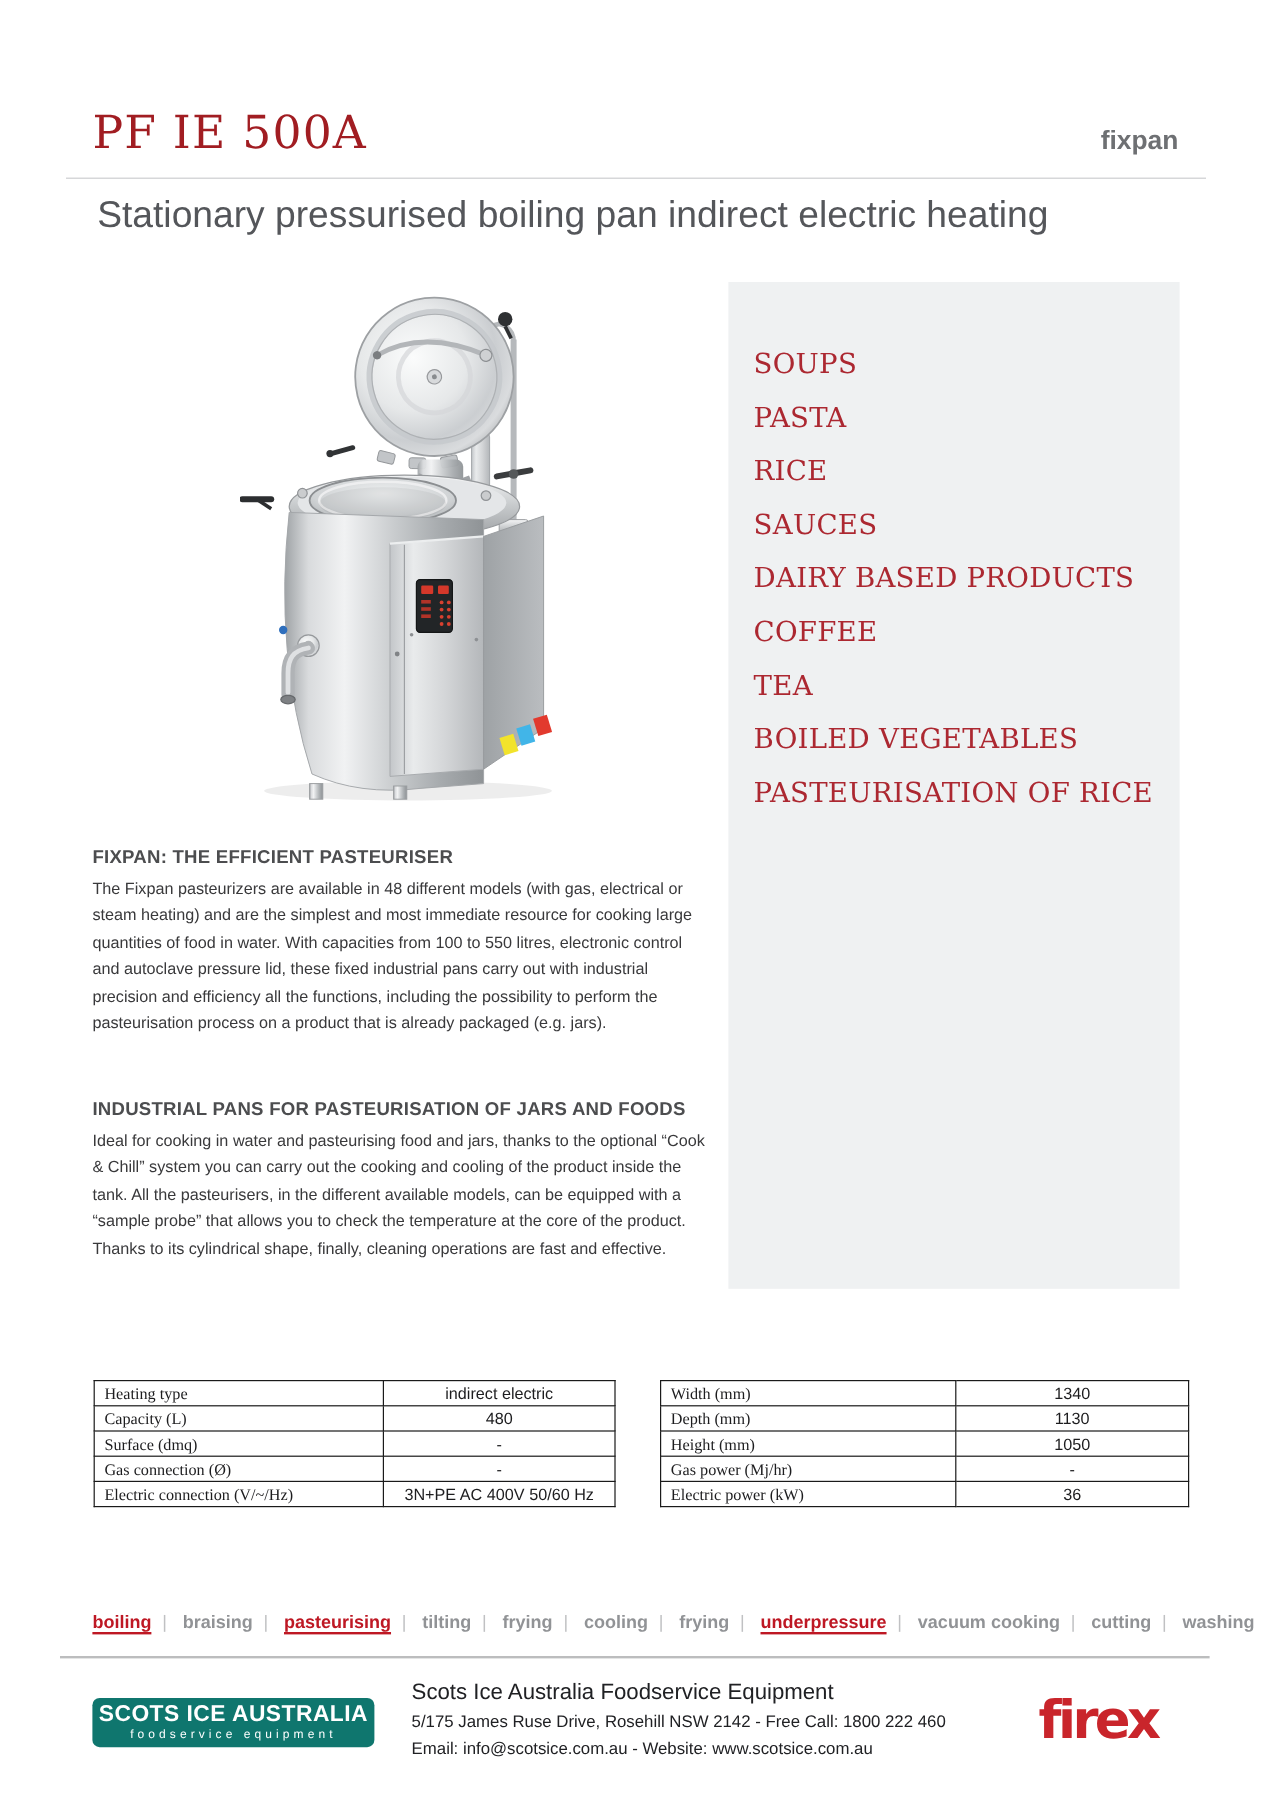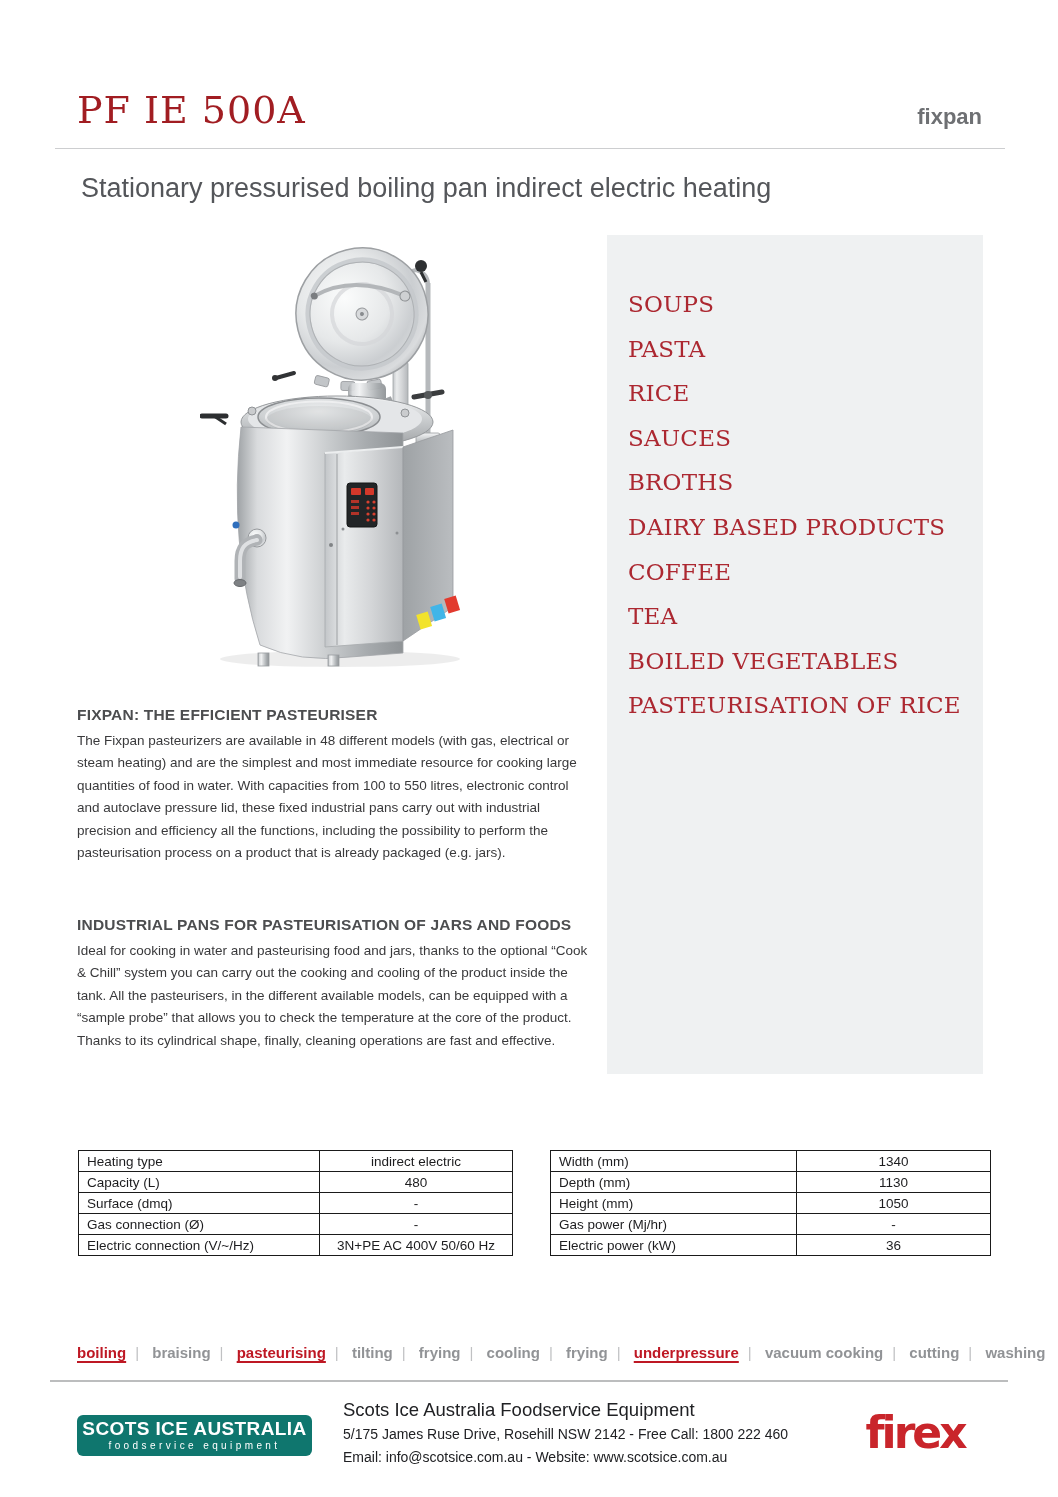--- a/index.html
+++ b/index.html
@@ -5,40 +5,40 @@
   html,body{margin:0;padding:0;background:#ffffff;}
   #page{position:relative;width:1058px;height:1497px;background:#ffffff;overflow:hidden;
         font-family:"Liberation Sans", sans-serif;}
   .abs{position:absolute;}
 
   
   #title{left:77px;top:88px;font-family:"DejaVu Serif", serif;font-size:38px;
          color:#a11d22;letter-spacing:1px;font-weight:400;}
   #brand{right:76px;top:104px;font-size:22px;font-weight:bold;color:#6e7073;}
   #rule1{left:55px;top:148px;width:950px;height:1px;background:#cdced0;}
-  #subtitle{left:81px;top:161px;font-size:27px;color:#54565a;margin-top:12px;}
+  #subtitle{left:81px;top:161px;font-size:31px;color:#54565a;}
 
   
   #apps-panel{left:607px;top:235px;width:376px;height:839px;background:#eff1f2;
               box-sizing:border-box;padding:47px 12px 0 21px;}
   .app{font-family:"DejaVu Serif", serif;font-size:23px;line-height:44.6px;
        color:#ac2831;letter-spacing:0.2px;white-space:nowrap;}
 
   
   .sec-head{font-size:15.5px;font-weight:bold;color:#4c4d4f;letter-spacing:0.2px;}
   .sec-body{font-size:13.5px;color:#39393b;line-height:22.4px;width:516px;}
   #sec1-head{left:77px;top:706px;}
   #sec1-body{left:77px;top:730px;}
   #sec2-head{left:77px;top:916px;}
   #sec2-body{left:77px;top:940px;}
 
   
   table.spec{border-collapse:collapse;font-size:13.5px;color:#1d1d1f;}
   table.spec td{border:1px solid #1a1a1a;height:20px;padding:0 8px;line-height:15px;}
-  table.spec td.lbl{text-align:left;}
+  table.spec td.lbl{text-align:left;font-family:Liberation Serif, serif;}
   table.spec td.val{text-align:center;}
   #table-left{left:78px;top:1150px;}
   #table-left td.lbl{width:224px;}
   #table-left td.val{width:176px;}
   #table-right{left:550px;top:1150px;}
   #table-right td.lbl{width:229px;}
   #table-right td.val{width:177px;}
 
   
   #functions{left:77px;top:1344px;width:920px;font-size:15px;white-space:nowrap;}
@@ -195,21 +195,20 @@
 
       <div class="app">SOUPS</div>
 
       <div class="app">PASTA</div>
 
       <div class="app">RICE</div>
 
       <div class="app">SAUCES</div>
 
 
-      <div class="app">BROTHS</div>
 
       <div class="app">DAIRY BASED PRODUCTS</div>
 
       <div class="app">COFFEE</div>
 
       <div class="app">TEA</div>
 
       <div class="app">BOILED VEGETABLES</div>
 
       <div class="app">PASTEURISATION OF RICE</div>

